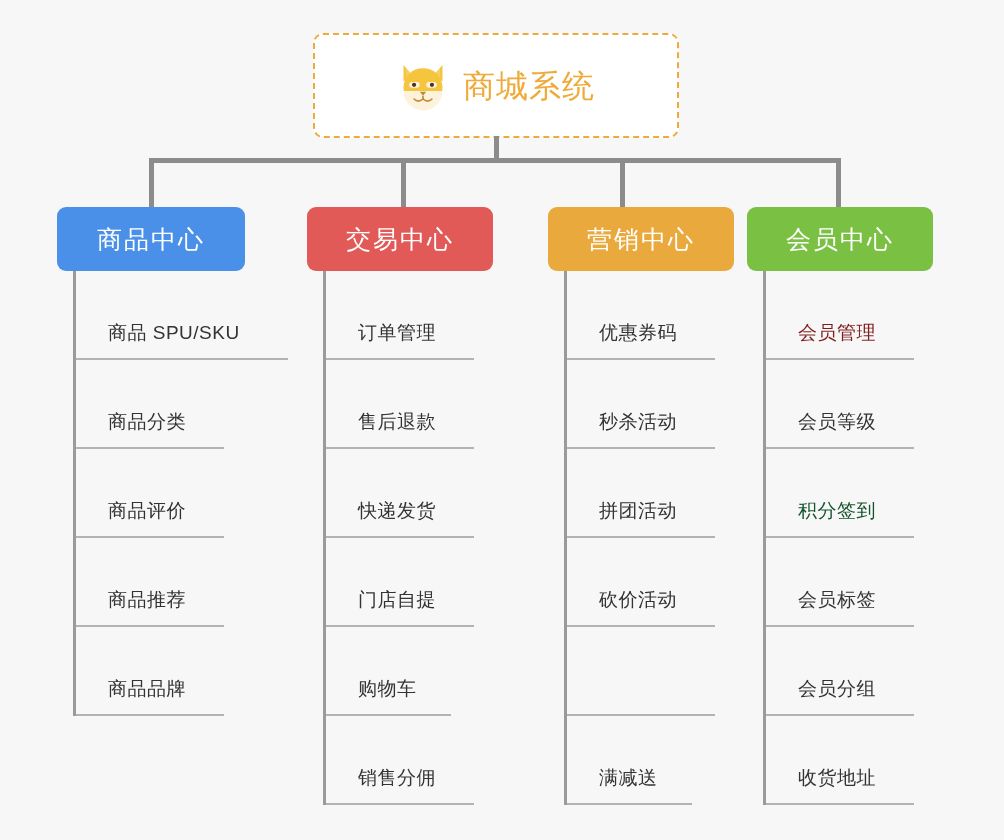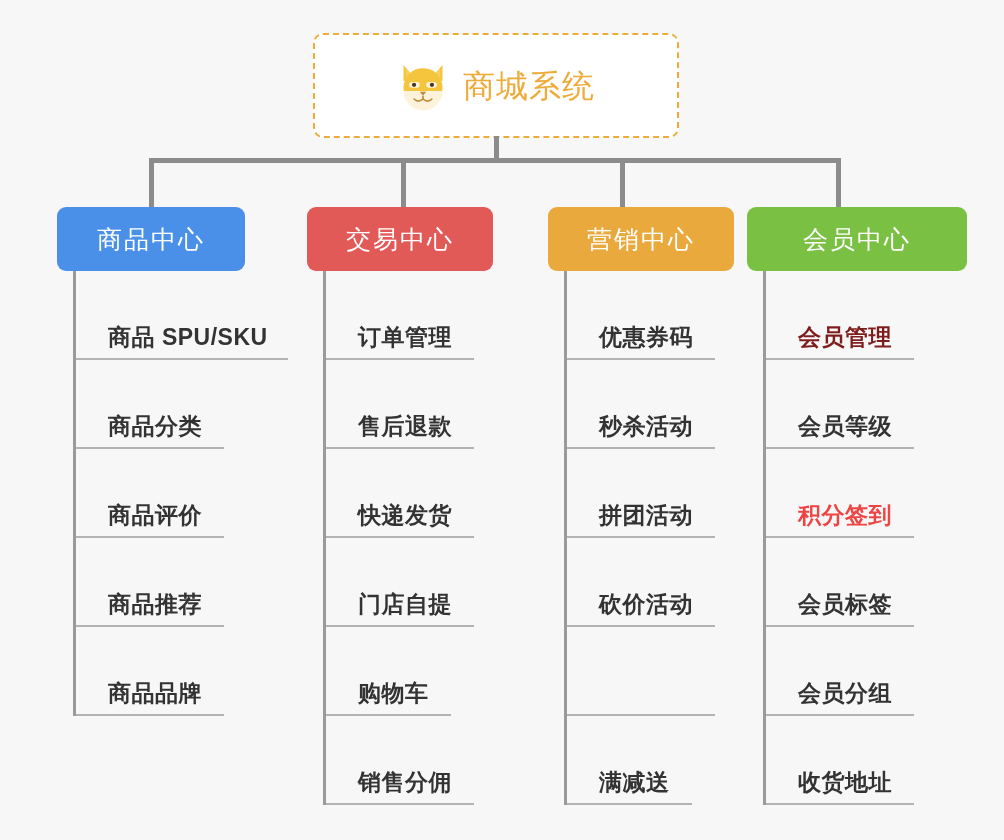--- a/index.html
+++ b/index.html
@@ -97,21 +97,21 @@
     color: #ffffff;
     font-size: 25px;
     letter-spacing: 2px;
     box-sizing: border-box;
     position: relative;
     z-index: 2;
   }
   .branch-1 .branch-header { width: 188px; }
   .branch-2 .branch-header { width: 186px; }
   .branch-3 .branch-header { width: 186px; }
-  .branch-4 .branch-header { width: 220px; }
+  .branch-4 .branch-header { width: 186px; }
 
   
   .branch-body {
     position: relative;
     margin-left: 16px;
     border-left: 3px solid #9a9a9a;
     padding-top: 0;
   }
   .leaf {
     position: relative;
@@ -122,26 +122,25 @@
   .leaf-line {
     position: absolute;
     left: 0;
     bottom: 0;
     height: 2px;
     background: #b3b3b3;
   }
   .leaf-label {
     position: relative;
     margin-left: 32px;
-    padding-bottom: 7px;
-    font-size: 23px;
+    padding-bottom: 14px;
+    font-size: 19px;
     color: #333333;
     white-space: nowrap;
     letter-spacing: 0.5px;
-    font-weight: bold;
   }
 </style>
 </head>
 <body style="background: rgb(247, 247, 247);">
 
 <div id="mindmap">
 
   <div class="root-node" style="border-color: rgb(238, 171, 58); background: rgb(255, 255, 255);">
     <span class="root-emoji">
       <svg viewBox="0 0 64 64" width="52" height="52" aria-hidden="true">
@@ -270,21 +269,21 @@
       <div class="leaf">
         <span class="leaf-line" style="width: 148px; background: rgb(179, 179, 179);"></span>
         <span class="leaf-label" style="color: #7f1d1d;">会员管理</span>
       </div>
       <div class="leaf">
         <span class="leaf-line" style="width: 148px; background: rgb(179, 179, 179);"></span>
         <span class="leaf-label" style="color: rgb(51, 51, 51);">会员等级</span>
       </div>
       <div class="leaf">
         <span class="leaf-line" style="width: 148px; background: rgb(179, 179, 179);"></span>
-        <span class="leaf-label" style="color: #ef4444; margin-top: 12px;">积分签到</span>
+        <span class="leaf-label" style="color: #14532d; margin-top: 12px;">积分签到</span>
       </div>
       <div class="leaf">
         <span class="leaf-line" style="width: 148px; background: rgb(179, 179, 179);"></span>
         <span class="leaf-label" style="color: rgb(51, 51, 51);">会员标签</span>
       </div>
       <div class="leaf">
         <span class="leaf-line" style="width: 148px; background: rgb(179, 179, 179);"></span>
         <span class="leaf-label" style="color: rgb(51, 51, 51);">会员分组</span>
       </div>
       <div class="leaf">

